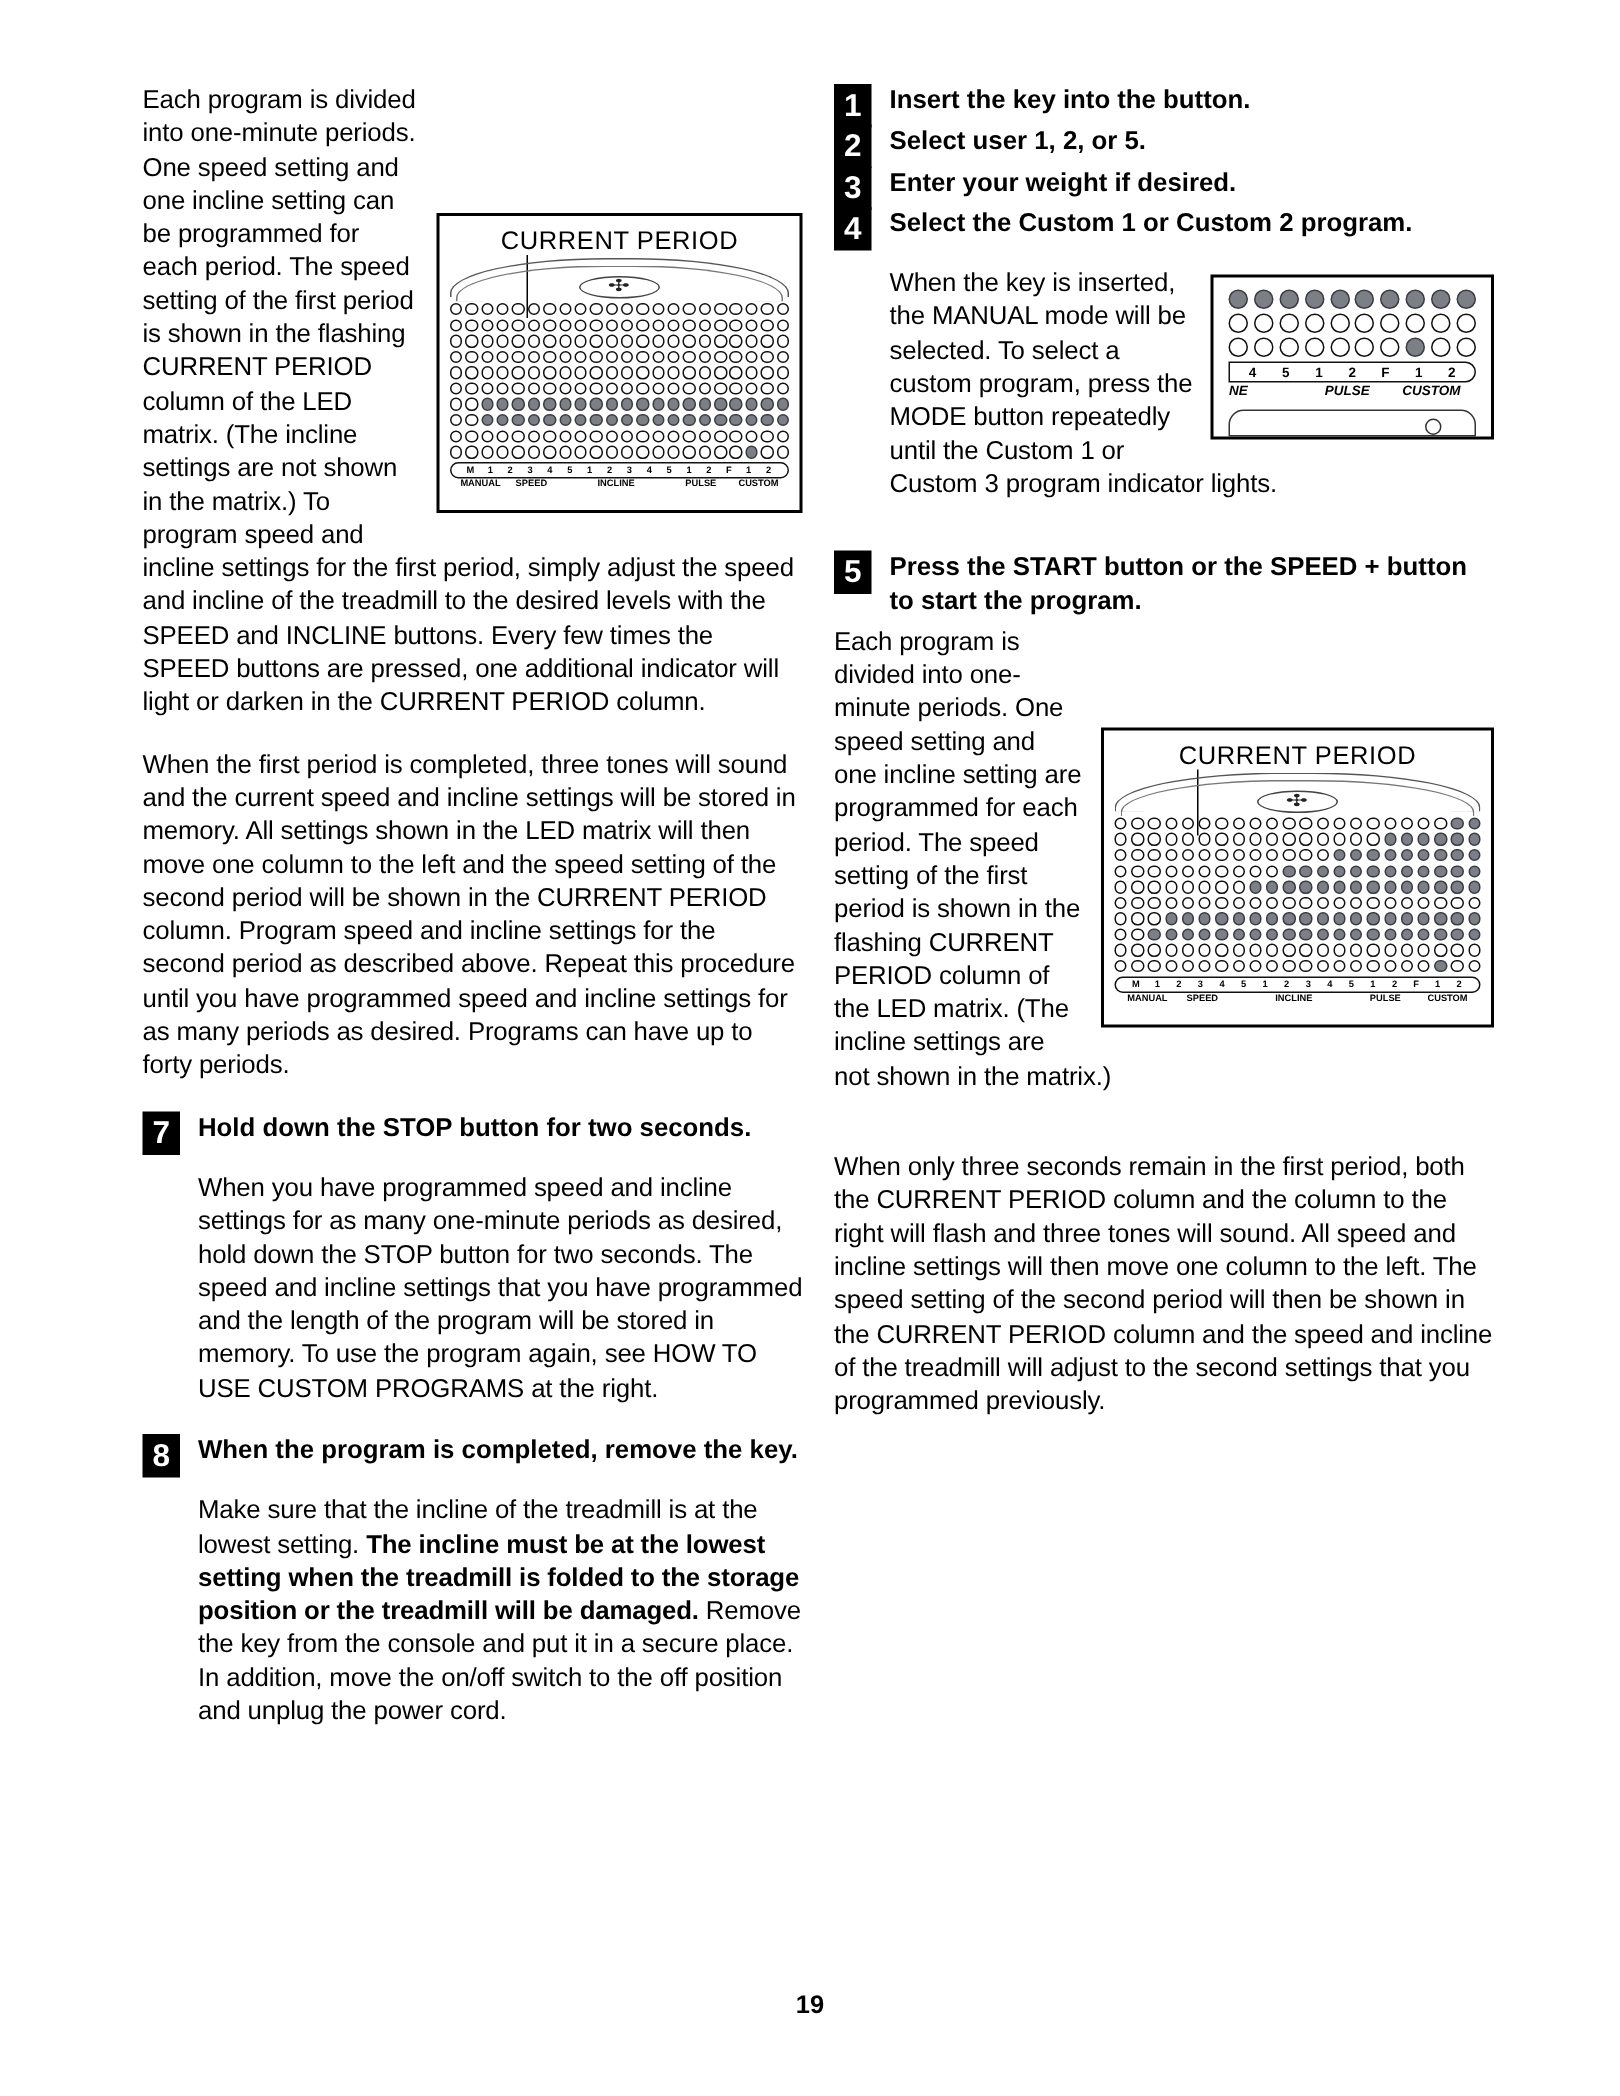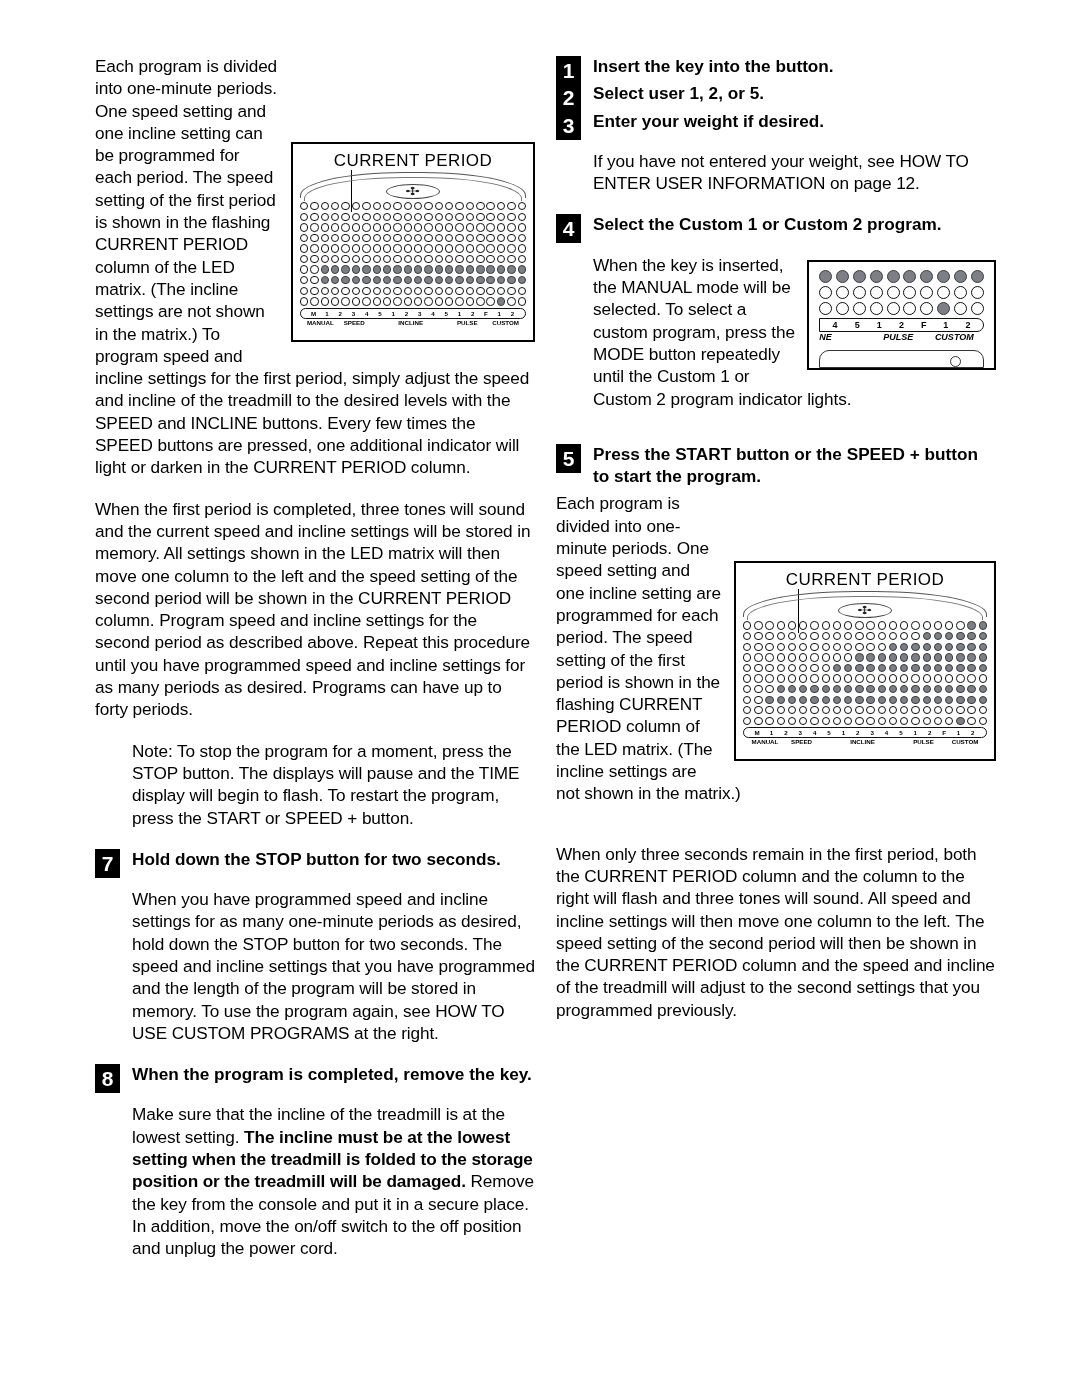--- a/index.html
+++ b/index.html
@@ -384,21 +384,20 @@
                 <span style="left: 91%; transform: translateX(-50%);">CUSTOM</span>
               </div>
             </div>
           </div>
       </div>
       <p class="body">Each program is divided into one-minute periods. One speed setting and one incline setting can be programmed for each period. The speed setting of the first period is shown in the flashing CURRENT PERIOD column of the LED matrix. (The incline settings are not shown in the matrix.) To program speed and incline settings for the first period, simply adjust the speed and incline of the treadmill to the desired levels with the SPEED and INCLINE buttons. Every few times the SPEED buttons are pressed, one additional indicator will light or darken in the CURRENT PERIOD column.</p>
     </div>
     <div class="clear"></div>
 
     <p class="body">When the first period is completed, three tones will sound and the current speed and incline settings will be stored in memory. All settings shown in the LED matrix will then move one column to the left and the speed setting of the second period will be shown in the CURRENT PERIOD column. Program speed and incline settings for the second period as described above. Repeat this procedure until you have programmed speed and incline settings for as many periods as desired. Programs can have up to forty periods.</p>
-    <p class="body ind">Note: To stop the program for a moment, press the STOP button. The displays will pause and the TIME display will begin to flash. To restart the program, press the START or SPEED + button.</p>
 
     <div class="step">
       <div class="num">7</div>
       <p class="title">Hold down the STOP button for two seconds.</p>
     </div>
     <p class="body ind" style="margin-top:18px;">When you have programmed speed and incline settings for as many one-minute periods as desired, hold down the STOP button for two seconds. The speed and incline settings that you have programmed and the length of the program will be stored in memory. To use the program again, see HOW TO USE CUSTOM PROGRAMS at the right.</p>
 
     <div class="step">
       <div class="num">8</div>
       <p class="title">When the program is completed, remove the key.</p>
@@ -416,21 +415,20 @@
 
     <div class="step">
       <div class="num">2</div>
       <p class="title">Select user 1, 2, or 5.</p>
     </div>
 
     <div class="step">
       <div class="num">3</div>
       <p class="title">Enter your weight if desired.</p>
     </div>
-    <p class="body ind" style="margin-top:18px;">If you have not entered your weight, see HOW TO ENTER USER INFORMATION on page 12.</p>
 
     <div class="step">
       <div class="num">4</div>
       <p class="title">Select the Custom 1 or Custom 2 program.</p>
     </div>
     <div>
       <div class="floatbox" style="margin-top:6px;">
         <div class="console" id="closeup" style="width:189px;height:110px;border-width:2px;">
             <div style="padding: 8px 10px 0px;">
               <div class="mrow" style="margin-bottom: 3px;">
@@ -482,21 +480,21 @@
                 <span style="left: 4%; transform: translateX(-50%);">NE</span>
                 <span style="left: 48%; transform: translateX(-50%);">PULSE</span>
                 <span style="left: 82%; transform: translateX(-50%);">CUSTOM</span>
               </div>
               <div style="margin-top: 4px; height: 16px; border: 1.4px solid rgb(51, 51, 51); border-radius: 10px 10px 0px 0px; position: relative;">
                 <div style="position: absolute; right: 22px; top: 5px; width: 9px; height: 9px; border: 1.3px solid rgb(51, 51, 51); border-radius: 50%;"></div>
               </div>
             </div>
           </div>
       </div>
-      <p class="body ind" style="margin-top:18px;">When the key is inserted, the MANUAL mode will be selected. To select a custom program, press the MODE button repeatedly until the Custom 1 or Custom 2 program indicator lights.</p>
+      <p class="body ind" style="margin-top:18px;">When the key is inserted, the MANUAL mode will be selected. To select a custom program, press the MODE button repeatedly until the Custom 1 or Custom 3 program indicator lights.</p>
     </div>
     <div class="clear"></div>
 
     <div class="step" style="margin-top:14px;">
       <div class="num">5</div>
       <p class="title">Press the START button or the SPEED + button to start the program.</p>
     </div>
 
     <div>
       <div class="floatbox" style="margin-top:69px;">
@@ -779,13 +777,14 @@
             </div>
           </div>
       </div>
       <p class="body">Each program is divided into one-minute periods. One speed setting and one incline setting are programmed for each period. The speed setting of the first period is shown in the flashing CURRENT PERIOD column of the LED matrix. (The incline settings are not shown in the matrix.)</p>
     </div>
     <div class="clear"></div>
 
     <p class="body" style="margin-top:19px;">When only three seconds remain in the first period, both the CURRENT PERIOD column and the column to the right will flash and three tones will sound. All speed and incline settings will then move one column to the left. The speed setting of the second period will then be shown in the CURRENT PERIOD column and the speed and incline of the treadmill will adjust to the second settings that you programmed previously.</p>
   </div>
 
+  <div class="pageno">19</div>
 </div>
 
 </body></html>

